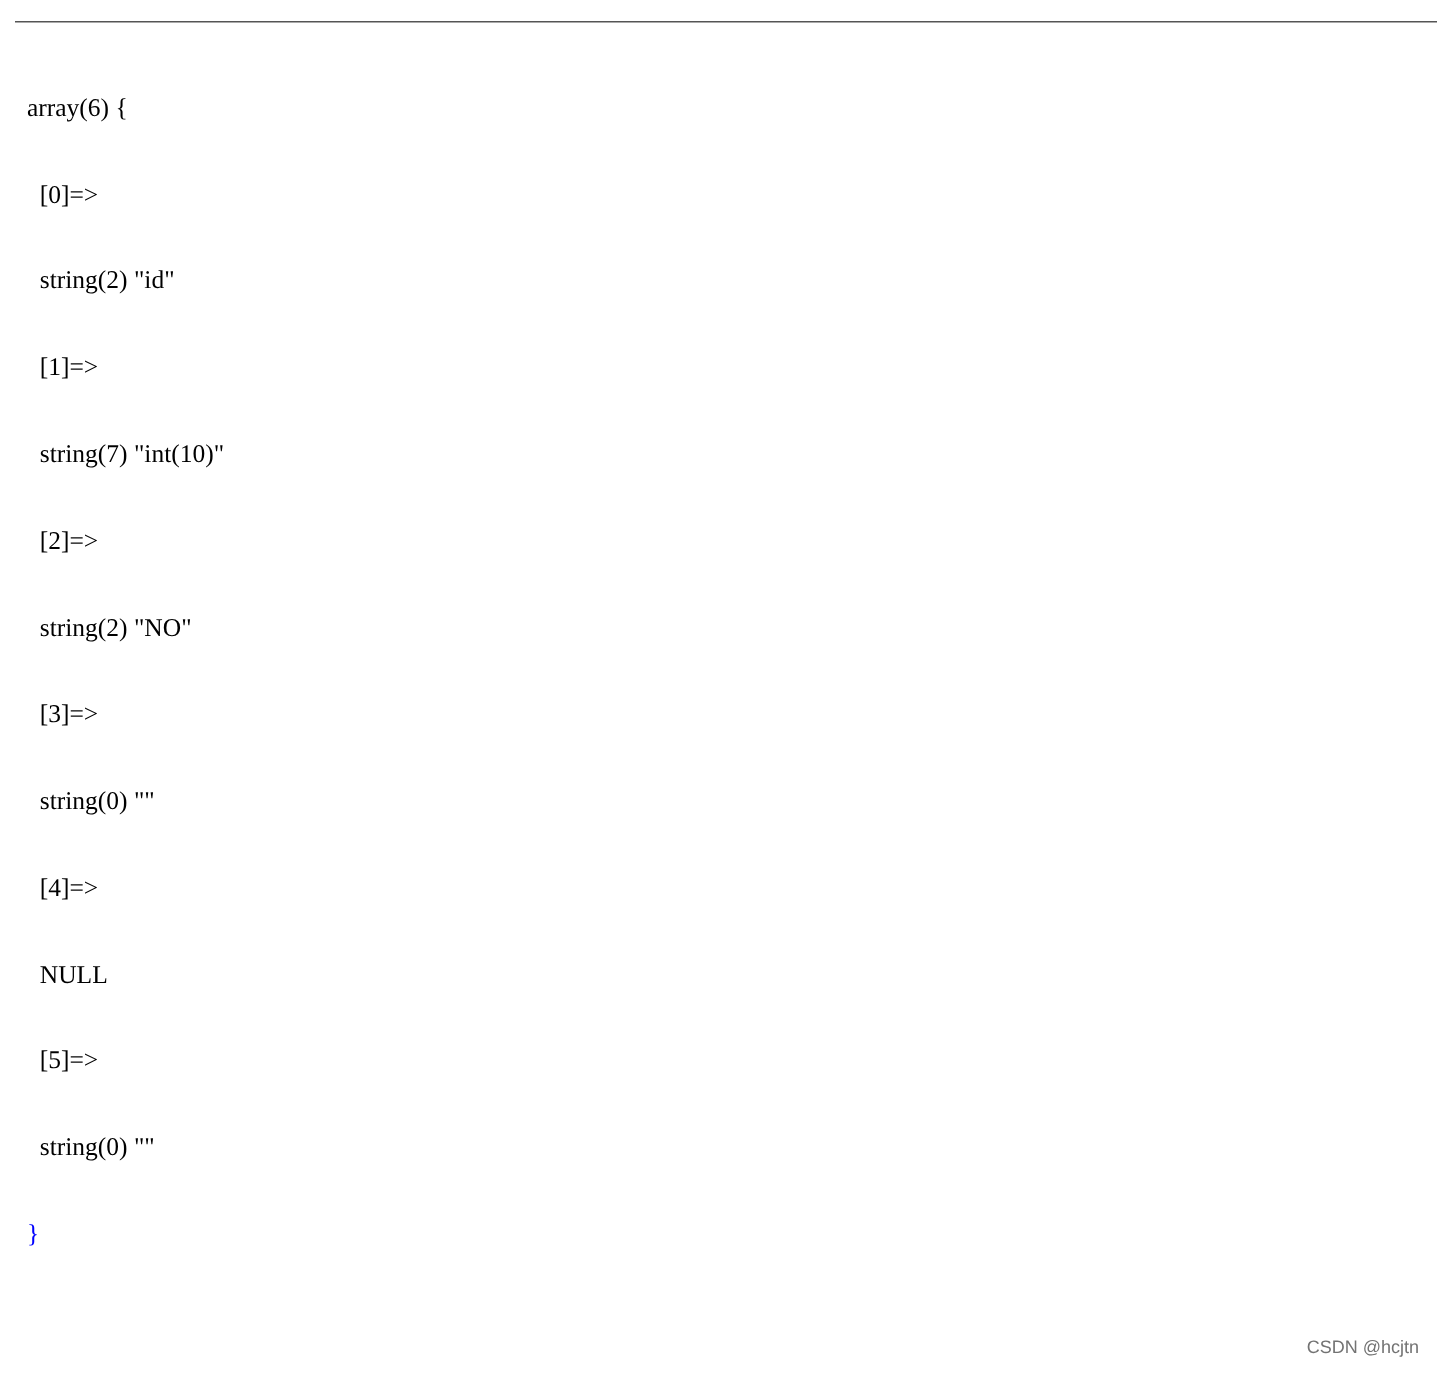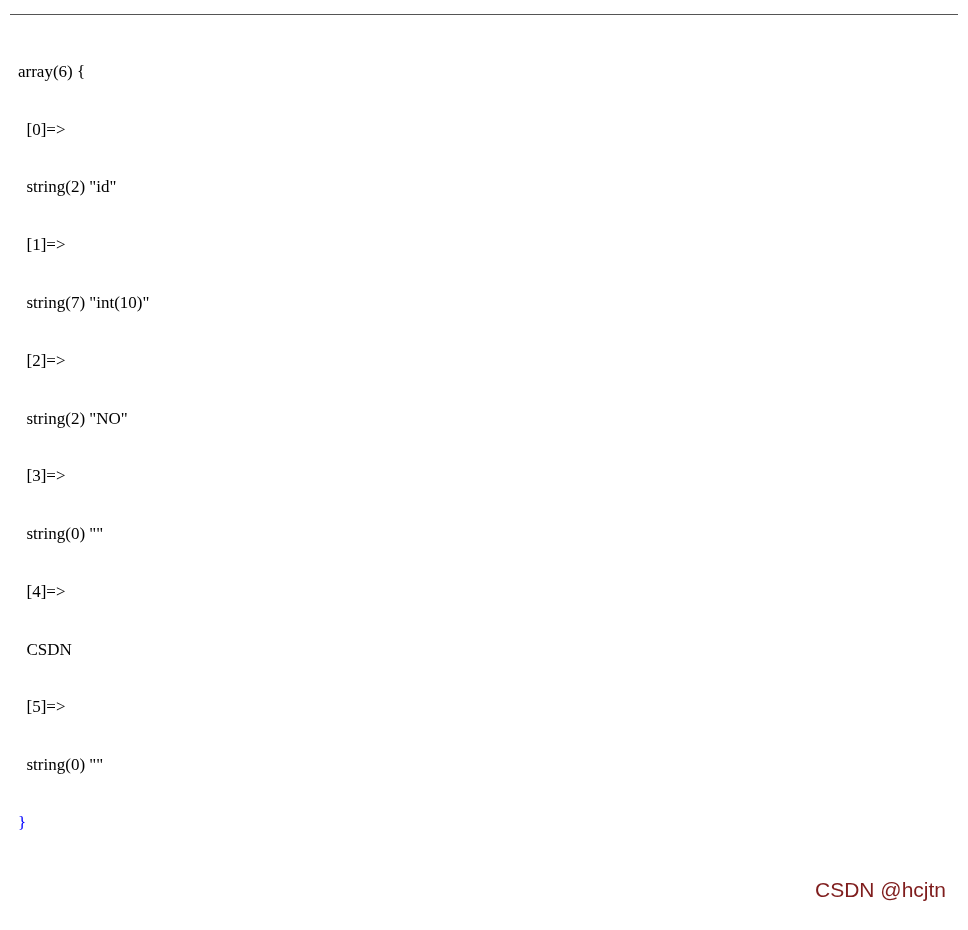--- a/index.html
+++ b/index.html
@@ -27,23 +27,23 @@
       white-space: pre;
       font-family: "SimSun", "NSimSun", serif;
     }
     .brace {
       color: #0000ff;
     }
     .watermark {
       position: absolute;
       bottom: 22px;
       right: 22px;
-      color: #7f1d1d;
+      color: #737373;
       font-family: Arial, sans-serif;
-      font-size: 21px;
+      font-size: 12px;
       letter-spacing: 0;
     }
     .line {
       display: block;
     }
   </style>
 </head>
 <body>
 
 <hr class="divider">
@@ -52,21 +52,21 @@
 <span class="line"><span>array(6) {</span></span>
 <span class="line">  <span>[0]=&gt;</span></span>
 <span class="line">  <span>string(2) "id"</span></span>
 <span class="line">  <span>[1]=&gt;</span></span>
 <span class="line">  <span>string(7) "int(10)"</span></span>
 <span class="line">  <span>[2]=&gt;</span></span>
 <span class="line">  <span>string(2) "NO"</span></span>
 <span class="line">  <span>[3]=&gt;</span></span>
 <span class="line">  <span>string(0) ""</span></span>
 <span class="line">  <span>[4]=&gt;</span></span>
-<span class="line">  <span>CSDN</span></span>
+<span class="line">  <span>NULL</span></span>
 <span class="line">  <span>[5]=&gt;</span></span>
 <span class="line">  <span>string(0) ""</span></span>
 <span class="line brace"><span>}</span></span>
 <span class="line"> </span>
 <span class="line"><span>array(6) {</span></span>
 
 
 
 
 

